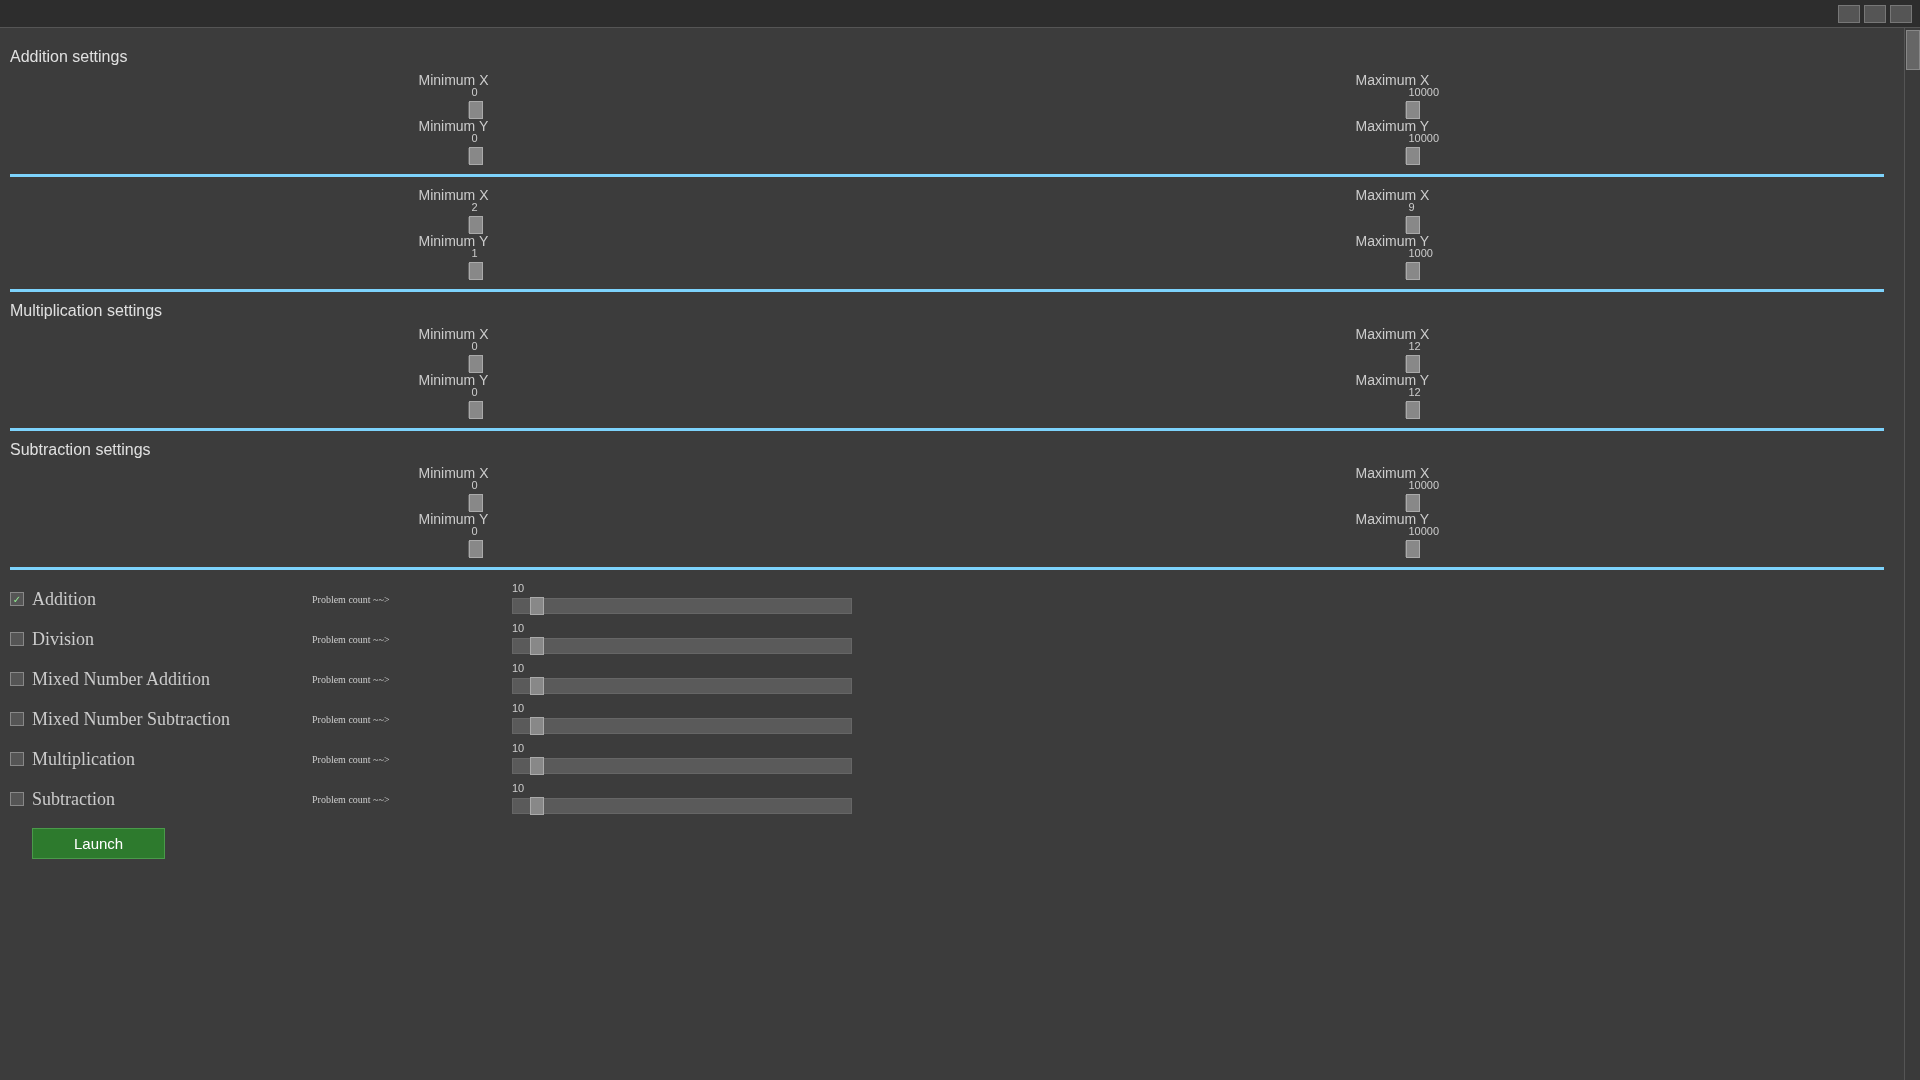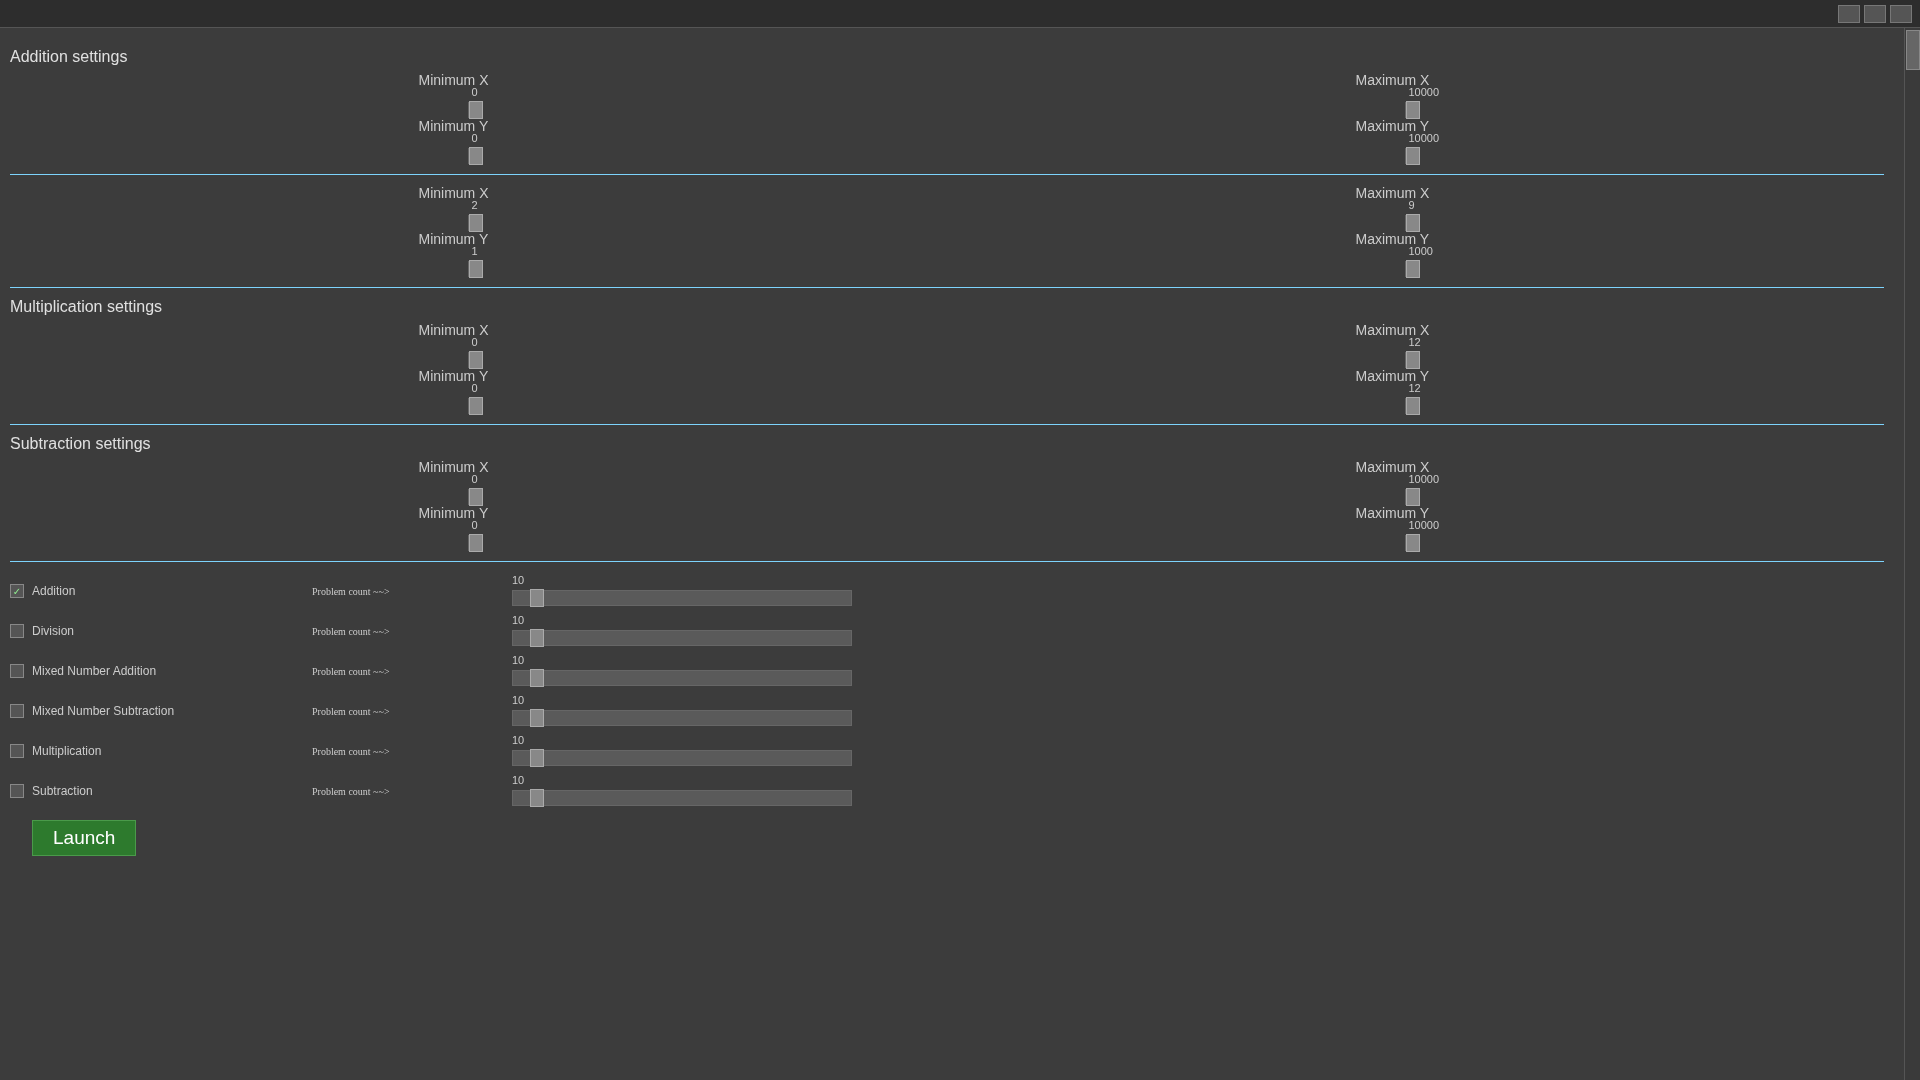--- a/index.html
+++ b/index.html
@@ -68,21 +68,21 @@
     }
     .section-title {
       font-size: 16px;
       color: #e0e0e0;
       font-weight: normal;
       margin-bottom: 6px;
       margin-top: 10px;
     }
     .settings-section {
       margin-bottom: 10px;
-      border-bottom: 1px solid #7dd3fc;
+      border-bottom: 3px solid #7dd3fc;
       padding-bottom: 10px;
     }
     .label-col {
       width: 110px;
       font-size: 14px;
       color: #ccc;
     }
     .slider-container {
       position: relative;
       display: flex;
@@ -153,22 +153,22 @@
       align-items: center;
       justify-content: center;
       cursor: pointer;
     }
     .checkbox.checked::after {
       content: '✓';
       font-size: 10px;
       color: #90ee90;
     }
     .problem-name {
-      font-family: Liberation Sans, sans-serif;
-      font-size: 12px;
+      font-family: Liberation Serif, serif;
+      font-size: 18px;
       color: #ccc;
       width: 280px;
     }
     .problem-count-label {
       font-family: Liberation Serif, serif;
       font-size: 10px;
       color: #ccc;
       width: 200px;
     }
     .problem-slider-area {
@@ -195,22 +195,22 @@
       background: #888;
       border: 1px solid #aaa;
       position: absolute;
       top: -2px;
       left: 5%;
     }
     .launch-btn {
       background: #2d7a2d;
       color: #fff;
       border: 1px solid #4a9a4a;
-      padding: 6px 20px;
-      font-size: 19px;
+      padding: 6px 41px;
+      font-size: 15px;
       cursor: pointer;
       margin-top: 8px;
       margin-left: 22px;
     }
   </style>
 </head>
 <body>
 
 <div class="title-bar">
   <span class="title-bar-title"></span>

